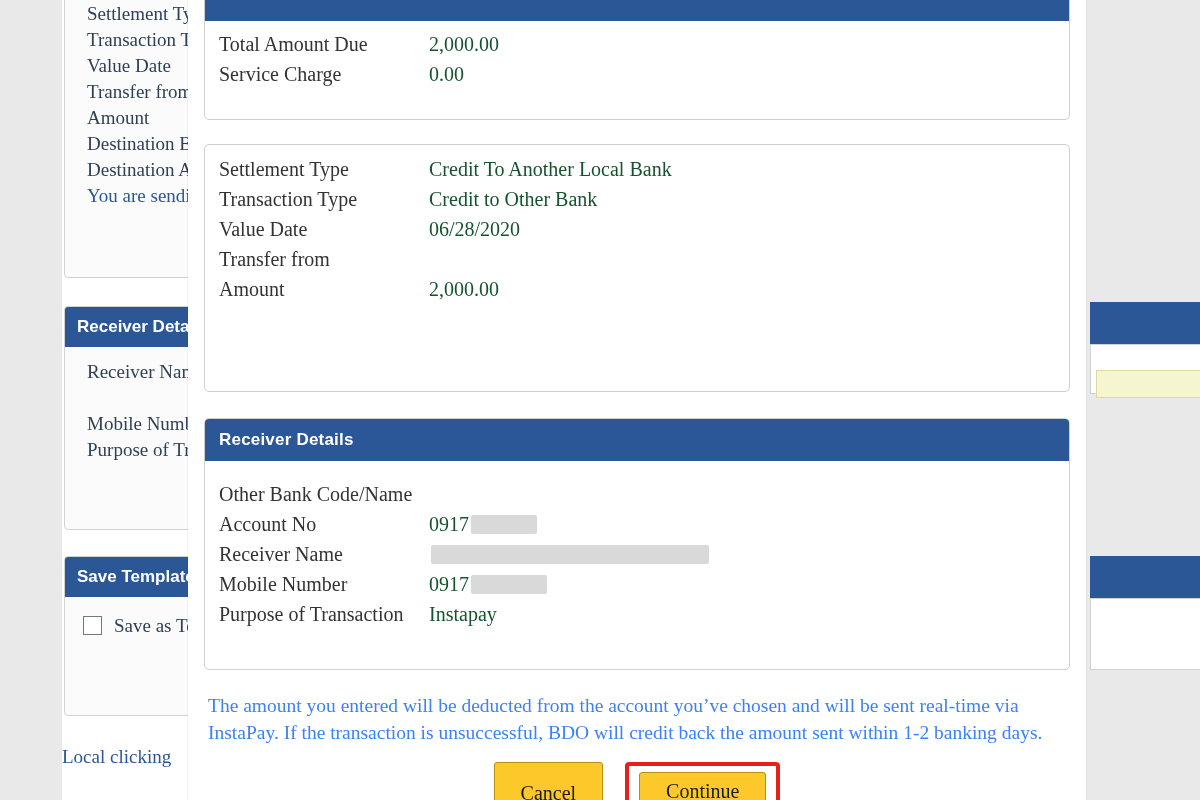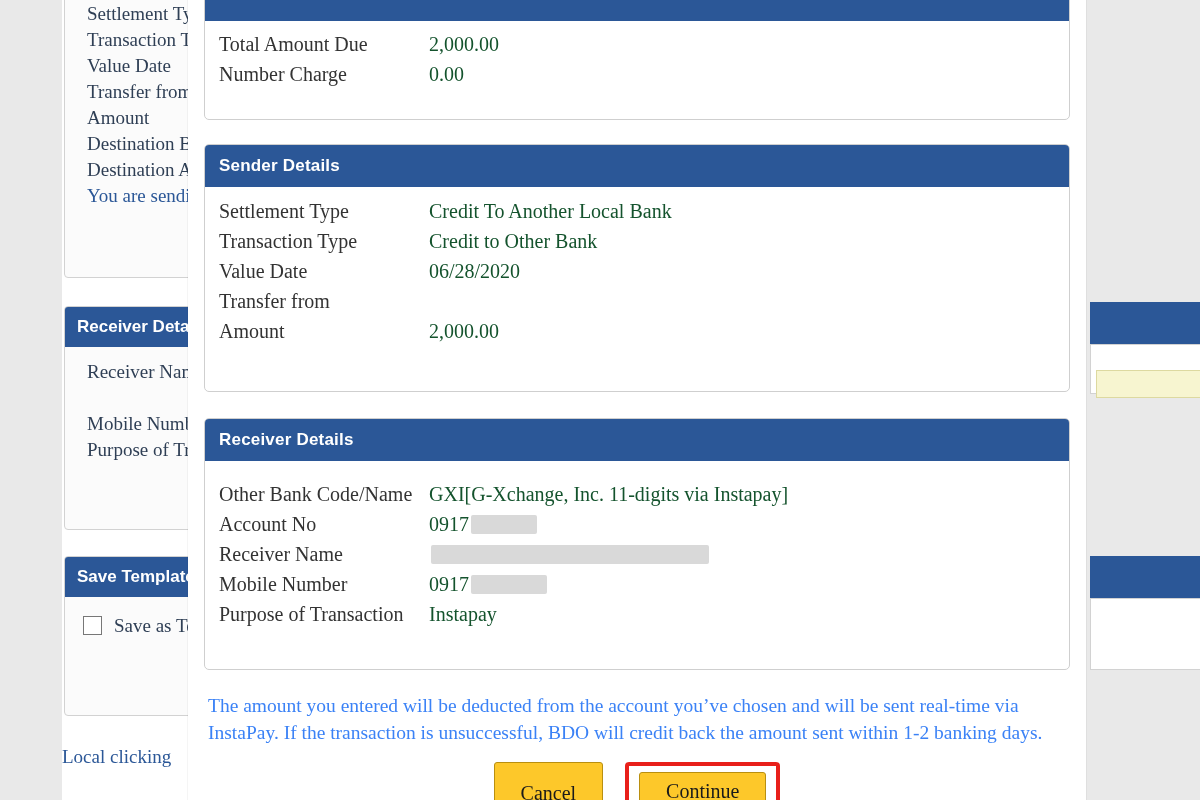--- a/index.html
+++ b/index.html
@@ -237,28 +237,27 @@
 <div class="fg">
 
   <div class="panel" style="top:-22px; height:142px; overflow:hidden;">
     <div class="panel-header">&nbsp;</div>
     <div class="panel-body" style="padding-top:8px;">
       <div class="kv">
         <div class="k">Total Amount Due</div>
         <div class="v">2,000.00</div>
       </div>
       <div class="kv">
-        <div class="k">Number Charge</div>
+        <div class="k">Service Charge</div>
         <div class="v">0.00</div>
       </div>
     </div>
   </div>
 
   <div class="panel" style="top:144px; height:248px;">
-    <div class="panel-header">Sender Details</div>
     <div class="panel-body" style="padding-top:9px;">
       <div class="kv">
         <div class="k">Settlement Type</div>
         <div class="v">Credit To Another Local Bank</div>
       </div>
       <div class="kv">
         <div class="k">Transaction Type</div>
         <div class="v">Credit to Other Bank</div>
       </div>
       <div class="kv">
@@ -273,21 +272,20 @@
         <div class="v">2,000.00</div>
       </div>
     </div>
   </div>
 
   <div class="panel" style="top:418px; height:252px;">
     <div class="panel-header">Receiver Details</div>
     <div class="panel-body" style="padding-top:18px;">
       <div class="kv">
         <div class="k">Other Bank Code/Name</div>
-        <div class="v">GXI[G-Xchange, Inc. 11-digits via Instapay]</div>
       </div>
       <div class="kv">
         <div class="k">Account No</div>
         <div class="v">
           <span>0917</span><span class="redact" style="width:66px;"></span>
         </div>
       </div>
       <div class="kv">
         <div class="k">Receiver Name</div>
         <div class="v">

